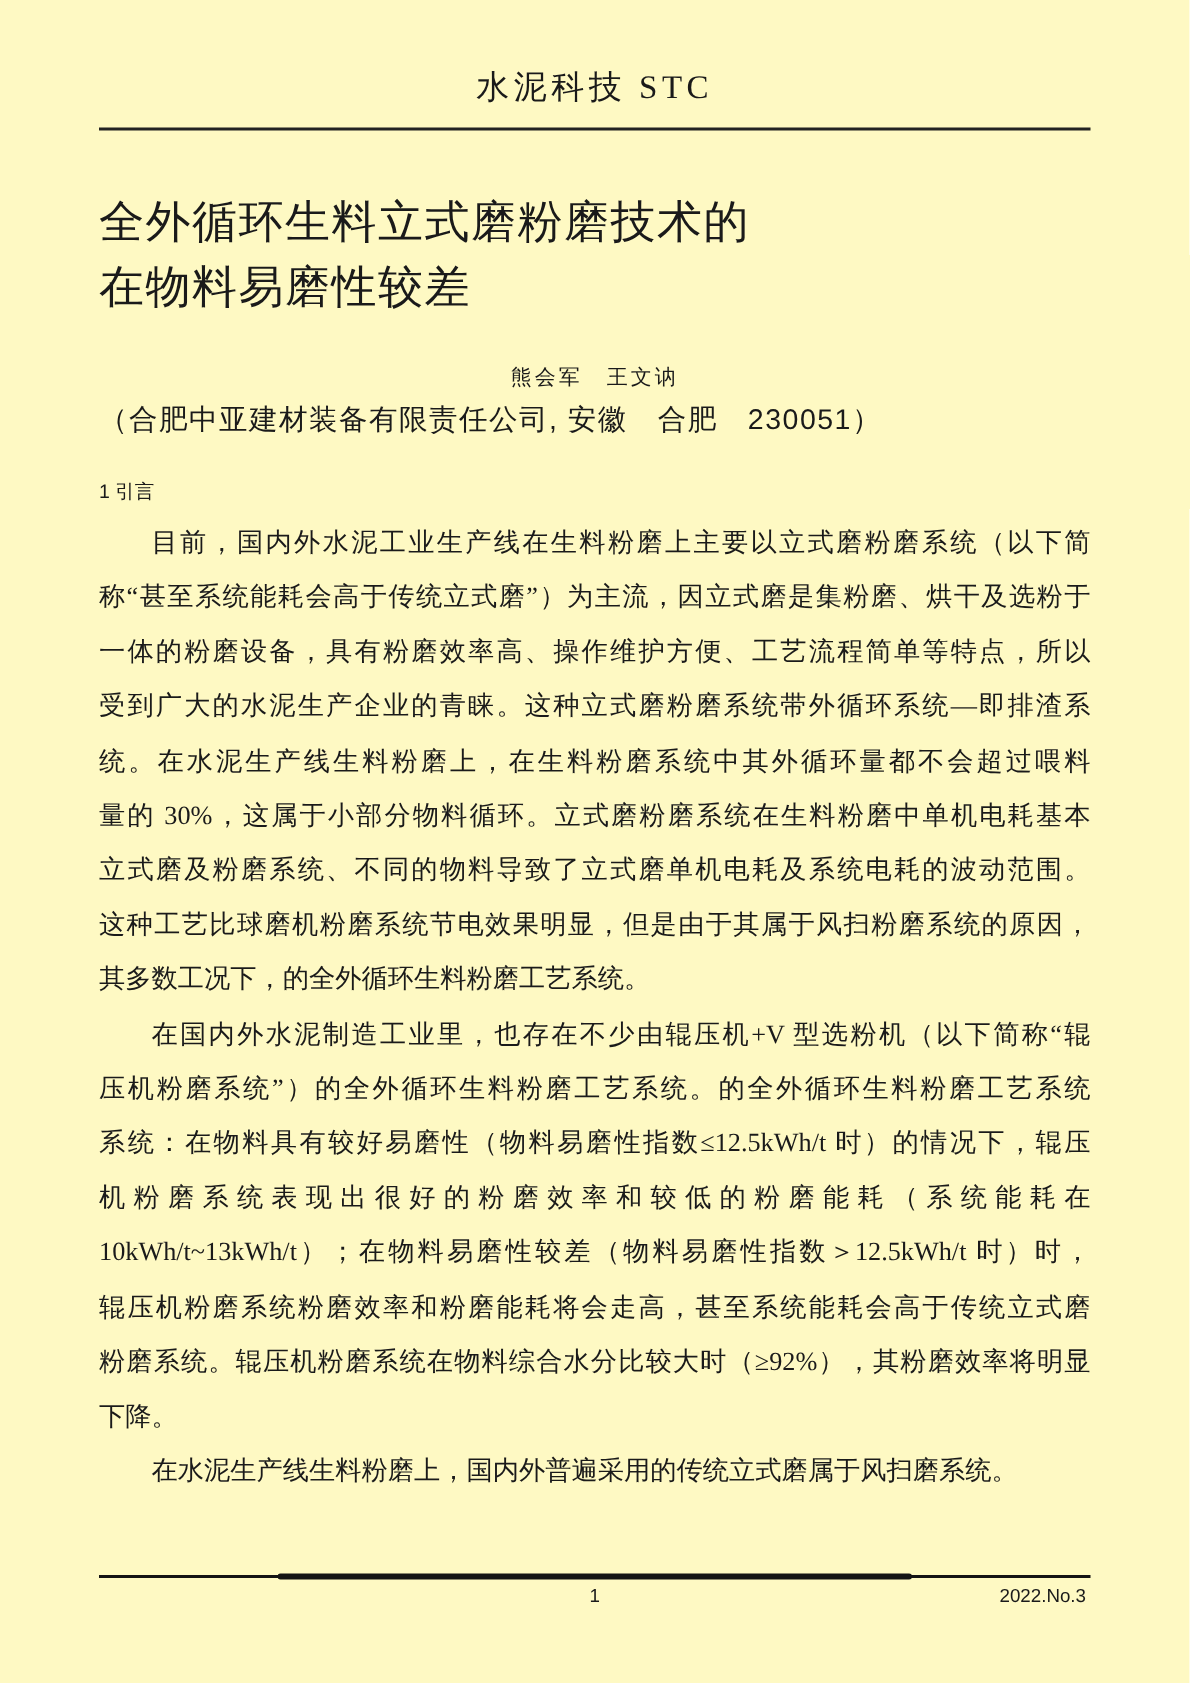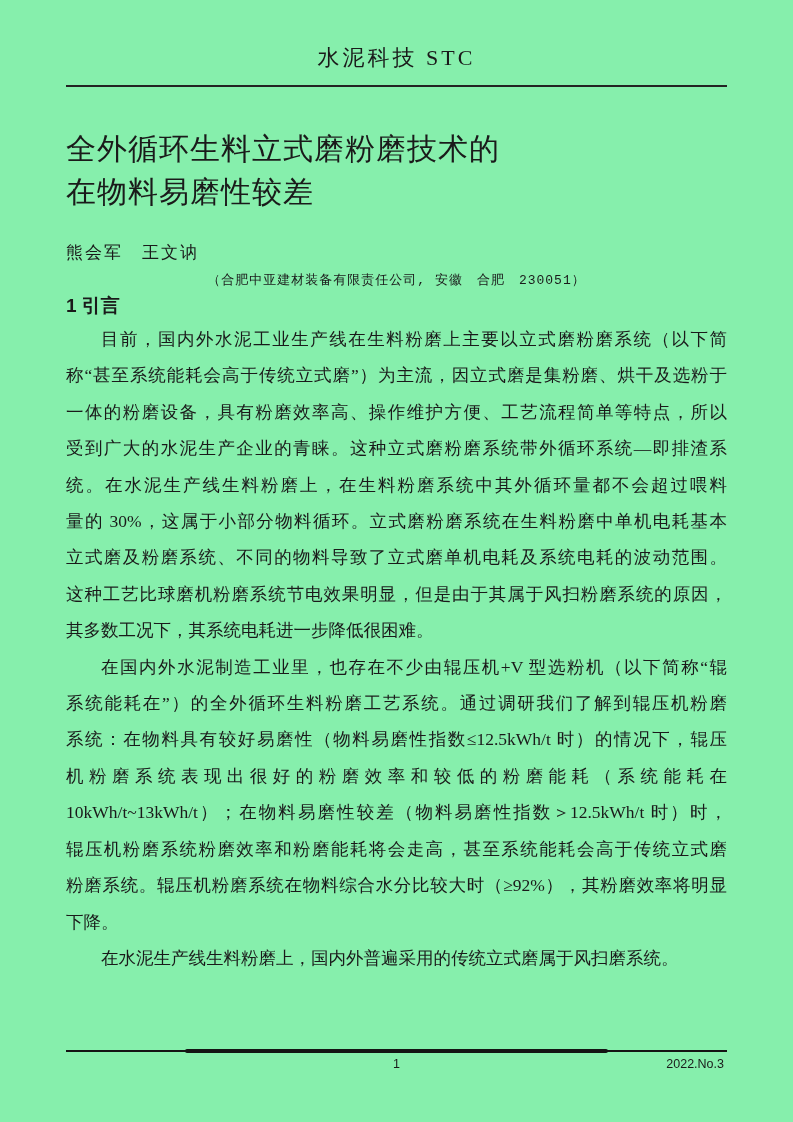--- a/index.html
+++ b/index.html
@@ -4,21 +4,21 @@
 <style>
   html, body {
     margin: 0;
     padding: 0;
     background: #ffffff;
   }
   .page {
     position: relative;
     width: 793px;
     height: 1122px;
-    background: #86efac;
+    background: #fef9c3;
     color: #1a1a1a;
     overflow: hidden;
   }
   .content {
     margin: 0 66px;
     width: 661px;
   }
   .journal-header {
     padding-top: 44px;
     text-align: center;
@@ -35,38 +35,39 @@
   .article-title {
     margin-top: 40px;
     text-align: left;
     font-family: "Liberation Sans", "DejaVu Sans", sans-serif;
     font-size: 30px;
     line-height: 43px;
     letter-spacing: 1px;
   }
   .authors {
     margin-top: 28px;
-    text-align: left;
+    text-align: center;
     font-family: "Liberation Serif", "DejaVu Serif", serif;
-    font-size: 17px;
+    font-size: 14px;
     line-height: 24px;
     letter-spacing: 2px;
   }
   .affiliation {
     margin-top: 4px;
-    text-align: center;
-    font-family: Liberation Mono, monospace;
-    font-size: 13px;
+    text-align: left;
+    font-family: Liberation Sans, sans-serif;
+    font-size: 19px;
     line-height: 24px;
     letter-spacing: 1px;
   }
   .section-heading {
+    margin-top: 22px;
     font-family: "Liberation Sans", "DejaVu Sans", sans-serif;
-    font-weight: bold;
-    font-size: 19px;
+    font-weight: normal;
+    font-size: 13px;
     line-height: 26px;
   }
   .paragraphs {
     margin-top: 2px;
     font-family: "Liberation Serif", "DejaVu Serif", serif;
     font-size: 17.5px;
   }
   .bline {
     line-height: 36.4px;
     text-align: justify;
@@ -138,25 +139,25 @@
     <div class="paragraphs">
         <div class="para">
           <div class="bline first">目前，国内外水泥工业生产线在生料粉磨上主要以立式磨粉磨系统（以下简</div>
           <div class="bline">称“甚至系统能耗会高于传统立式磨”）为主流，因立式磨是集粉磨、烘干及选粉于</div>
           <div class="bline">一体的粉磨设备，具有粉磨效率高、操作维护方便、工艺流程简单等特点，所以</div>
           <div class="bline">受到广大的水泥生产企业的青睐。这种立式磨粉磨系统带外循环系统—即排渣系</div>
           <div class="bline">统。在水泥生产线生料粉磨上，在生料粉磨系统中其外循环量都不会超过喂料</div>
           <div class="bline">量的 30%，这属于小部分物料循环。立式磨粉磨系统在生料粉磨中单机电耗基本</div>
           <div class="bline">立式磨及粉磨系统、不同的物料导致了立式磨单机电耗及系统电耗的波动范围。</div>
           <div class="bline">这种工艺比球磨机粉磨系统节电效果明显，但是由于其属于风扫粉磨系统的原因，</div>
-          <div class="bline plast">其多数工况下，其系统电耗进一步降低很困难。</div>
+          <div class="bline plast">其多数工况下，的全外循环生料粉磨工艺系统。</div>
         </div>
         <div class="para">
           <div class="bline first">在国内外水泥制造工业里，也存在不少由辊压机+V 型选粉机（以下简称“辊</div>
-          <div class="bline">系统能耗在”）的全外循环生料粉磨工艺系统。通过调研我们了解到辊压机粉磨</div>
+          <div class="bline">压机粉磨系统”）的全外循环生料粉磨工艺系统。的全外循环生料粉磨工艺系统</div>
           <div class="bline">系统：在物料具有较好易磨性（物料易磨性指数≤12.5kWh/t 时）的情况下，辊压</div>
           <div class="bline">机粉磨系统表现出很好的粉磨效率和较低的粉磨能耗（系统能耗在</div>
           <div class="bline">10kWh/t~13kWh/t）；在物料易磨性较差（物料易磨性指数＞12.5kWh/t 时）时，</div>
           <div class="bline">辊压机粉磨系统粉磨效率和粉磨能耗将会走高，甚至系统能耗会高于传统立式磨</div>
           <div class="bline">粉磨系统。辊压机粉磨系统在物料综合水分比较大时（≥92%），其粉磨效率将明显</div>
           <div class="bline plast">下降。</div>
         </div>
         <div class="para">
           <div class="bline first plast">在水泥生产线生料粉磨上，国内外普遍采用的传统立式磨属于风扫磨系统。</div>
         </div>

